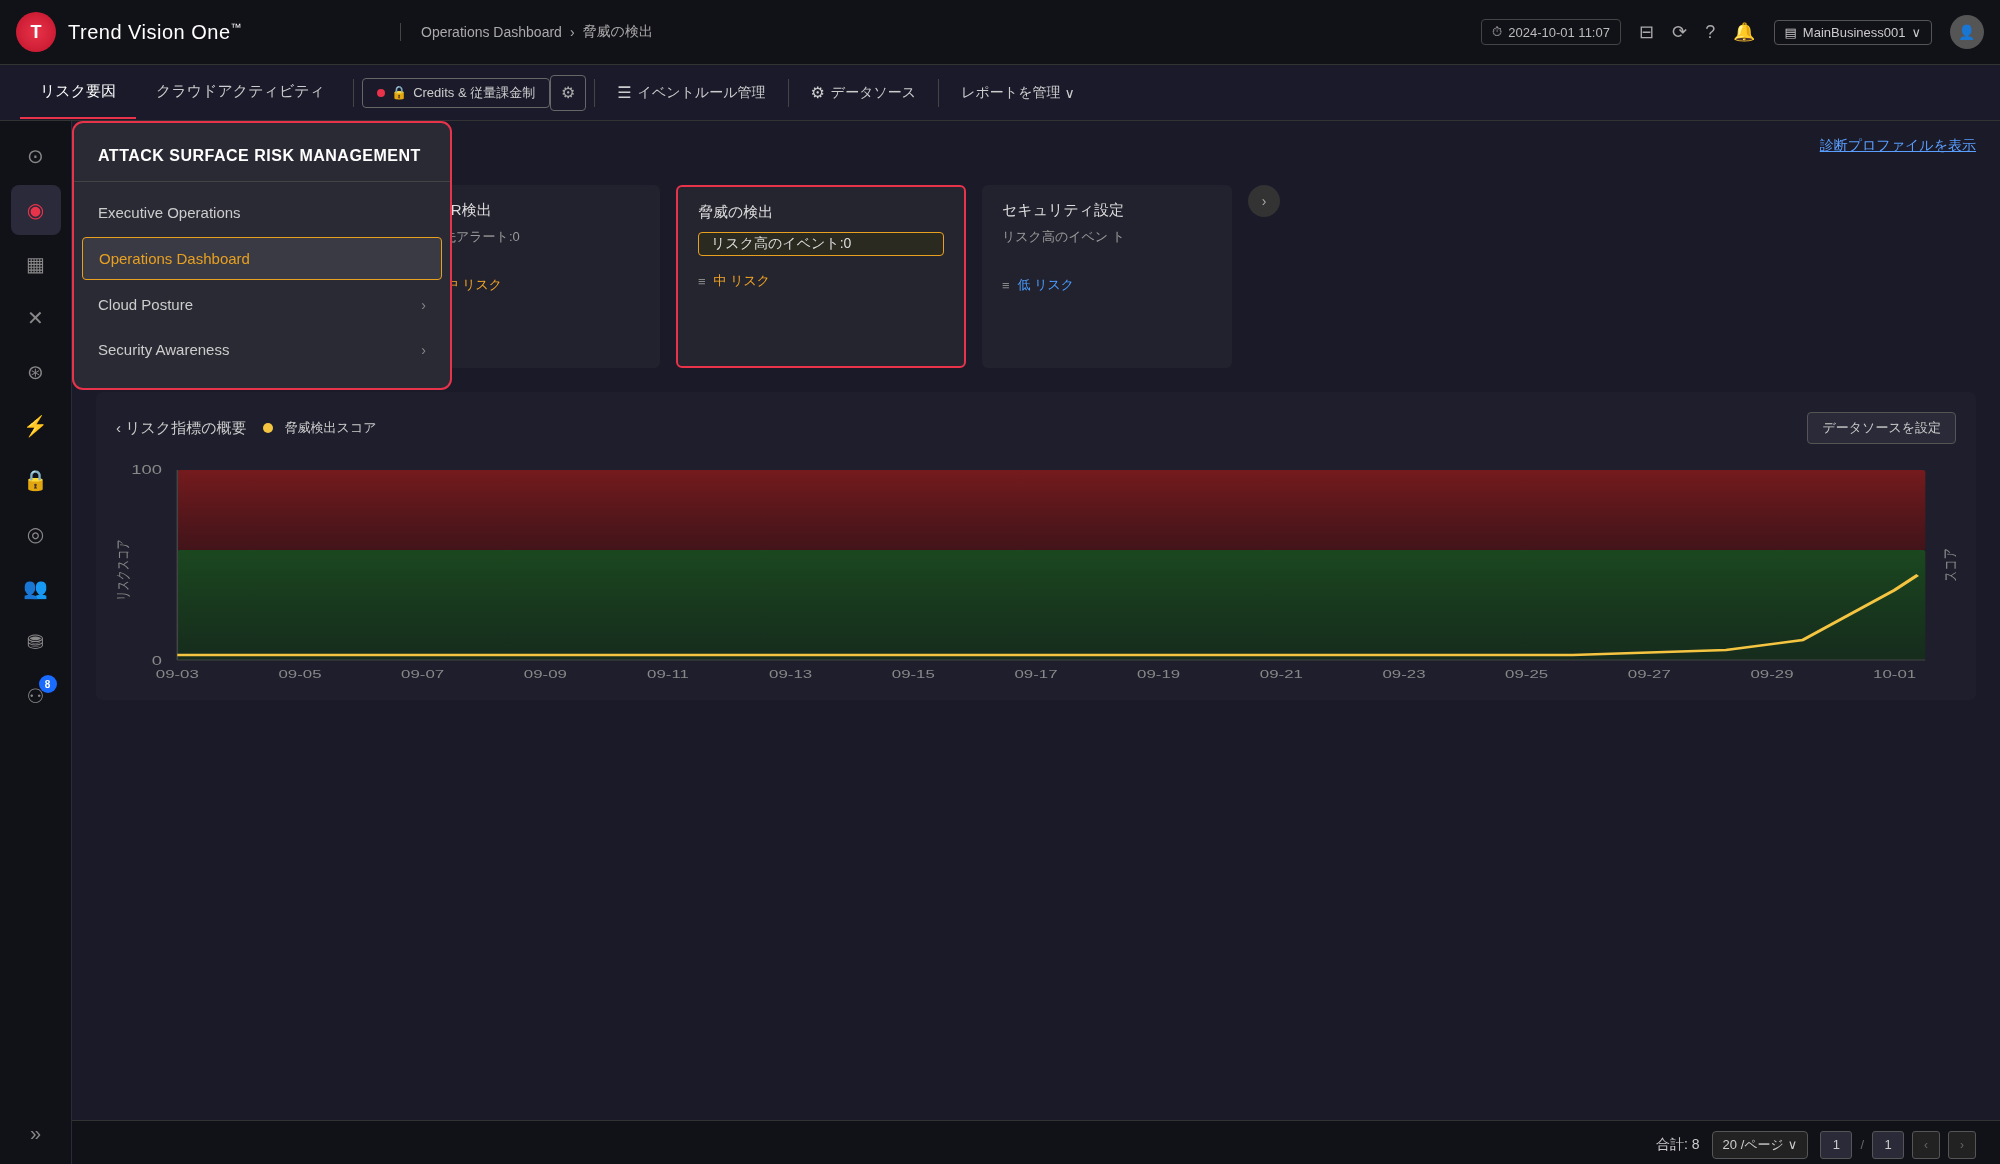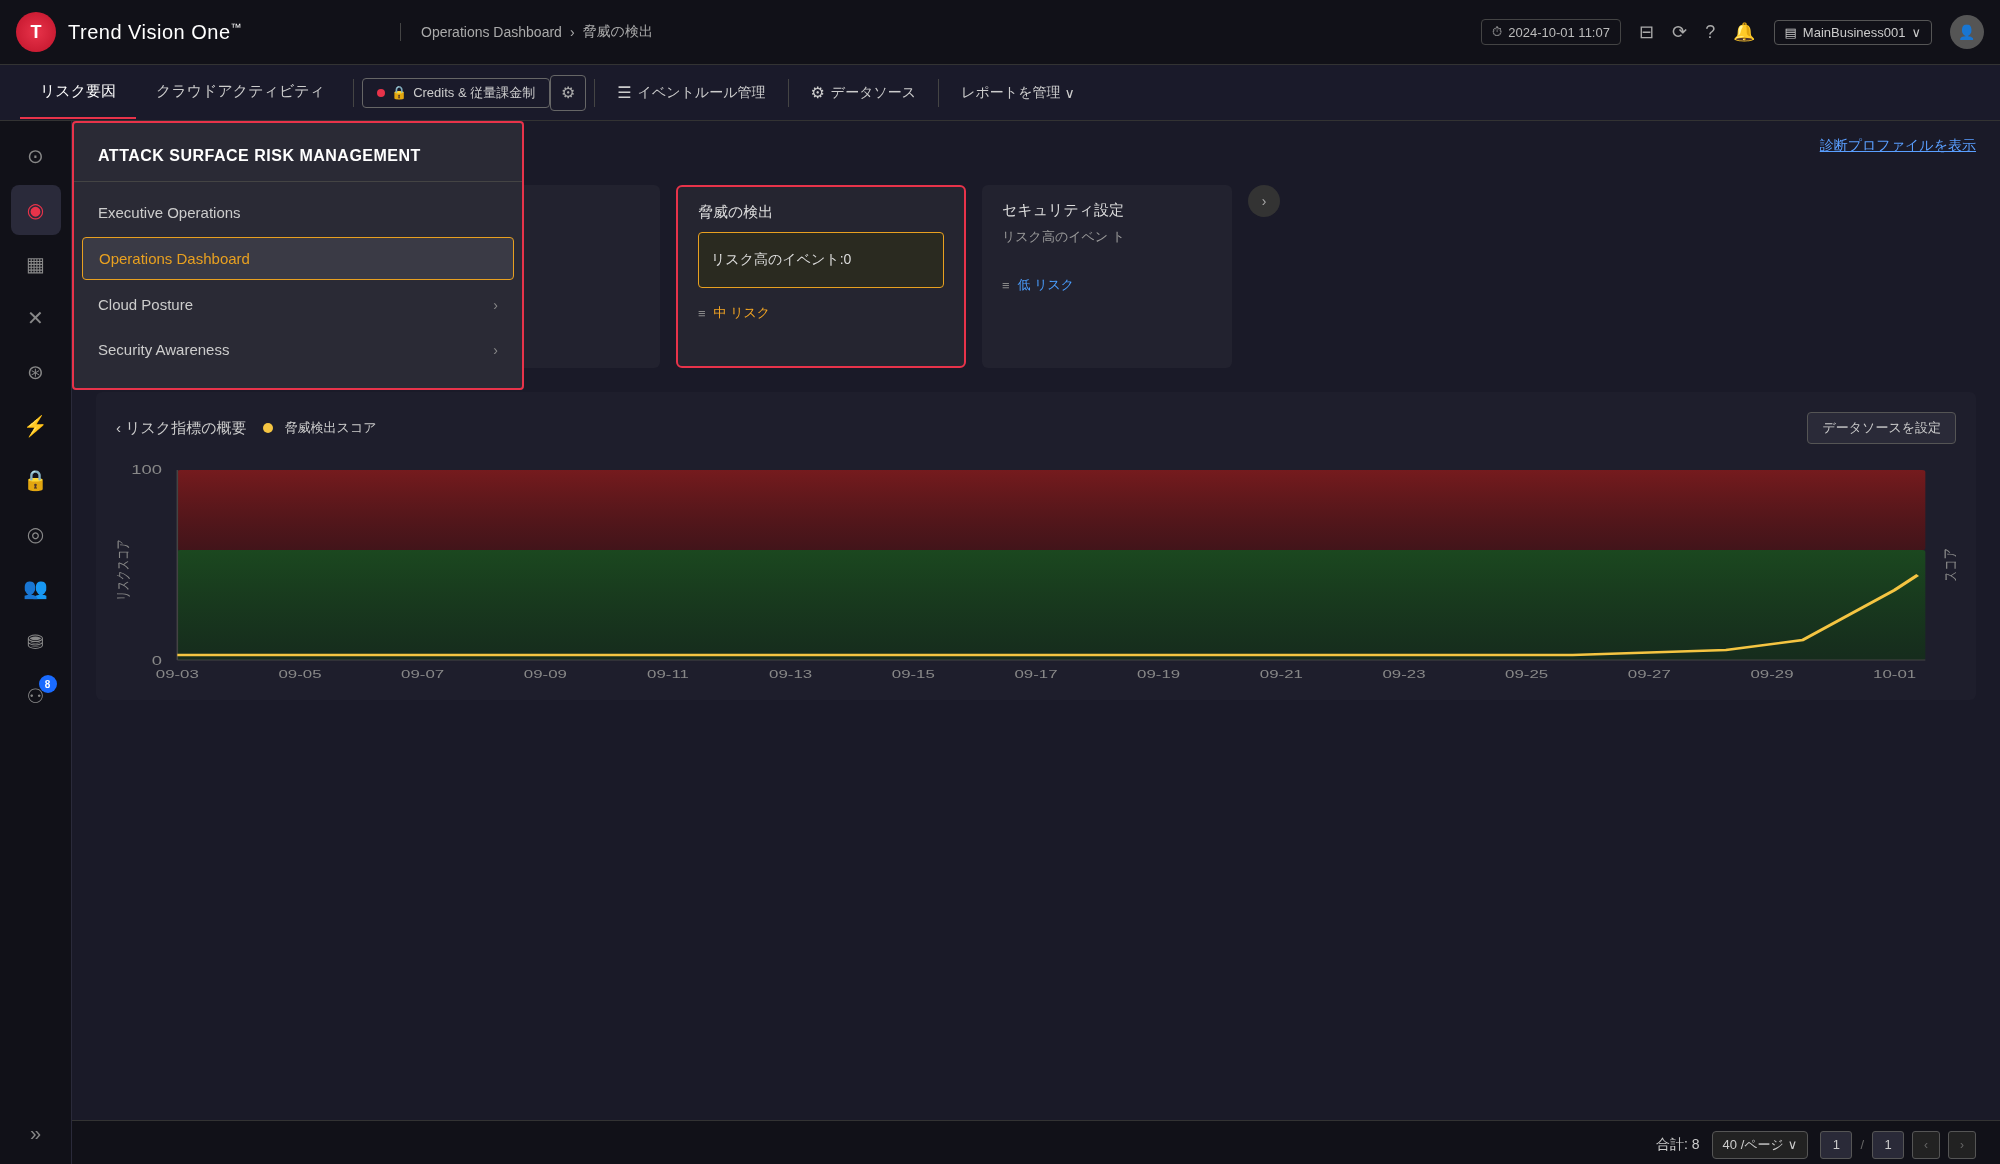--- a/index.html
+++ b/index.html
@@ -209,24 +209,24 @@
       align-items: center;
       padding-bottom: 10px;
       gap: 4px;
     }
 
     
     .dropdown-menu {
       position: absolute;
       left: 72px;
       top: 0;
-      width: 452px;
+      width: 380px;
       background: #2a2a35;
       border: 2px solid #e8334a;
-      border-radius: 4px;
+      border-radius: 11px;
       z-index: 200;
       padding: 16px 0;
     }
     .dropdown-header {
       padding: 8px 24px 16px;
       font-size: 16px;
       font-weight: bold;
       color: white;
       letter-spacing: 0.5px;
       border-bottom: 1px solid #444;
@@ -302,21 +302,21 @@
       align-items: center;
       gap: 8px;
       margin-top: 8px;
       font-size: 13px;
       color: #aaa;
     }
 
     .card-inner-box {
       border: 1px solid #e8a020;
       border-radius: 4px;
-      padding: 18px 12px;
+      padding: 2px 12px;
       margin-top: 10px;
       background: #2a2a20;
     }
     .card-inner-box-text {
       font-size: 14px;
       color: #ddd;
     }
 
     
     .chart-section {
@@ -694,21 +694,21 @@
           <text x="-105" y="1200" fill="#888" font-size="11" transform="rotate(-90)" text-anchor="middle">スコア</text>
 
           <text x="8" y="110" fill="#888" font-size="10" transform="rotate(-90, 8, 110)" text-anchor="middle">リスクスコア</text>
         </svg>
       </div>
     </div>
 
     <div class="bottom-bar">
       <span class="bottom-total">合計: 8</span>
       <div class="per-page-select">
-        <span>40 /ページ</span>
+        <span>20 /ページ</span>
         <span>∨</span>
       </div>
       <div class="page-nav">
         <div class="page-num">1</div>
         <span class="page-sep">/</span>
         <div class="page-num">1</div>
         <div class="page-btn">
           <span>‹</span>
         </div>
         <div class="page-btn">

